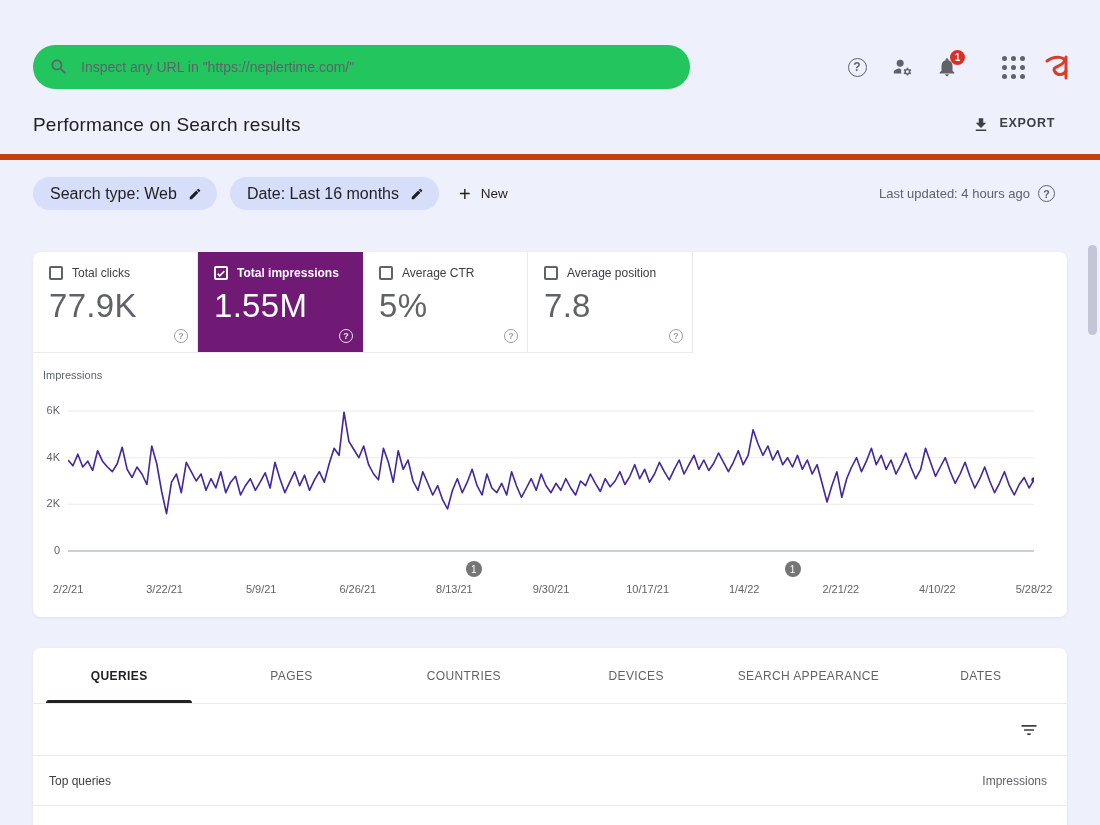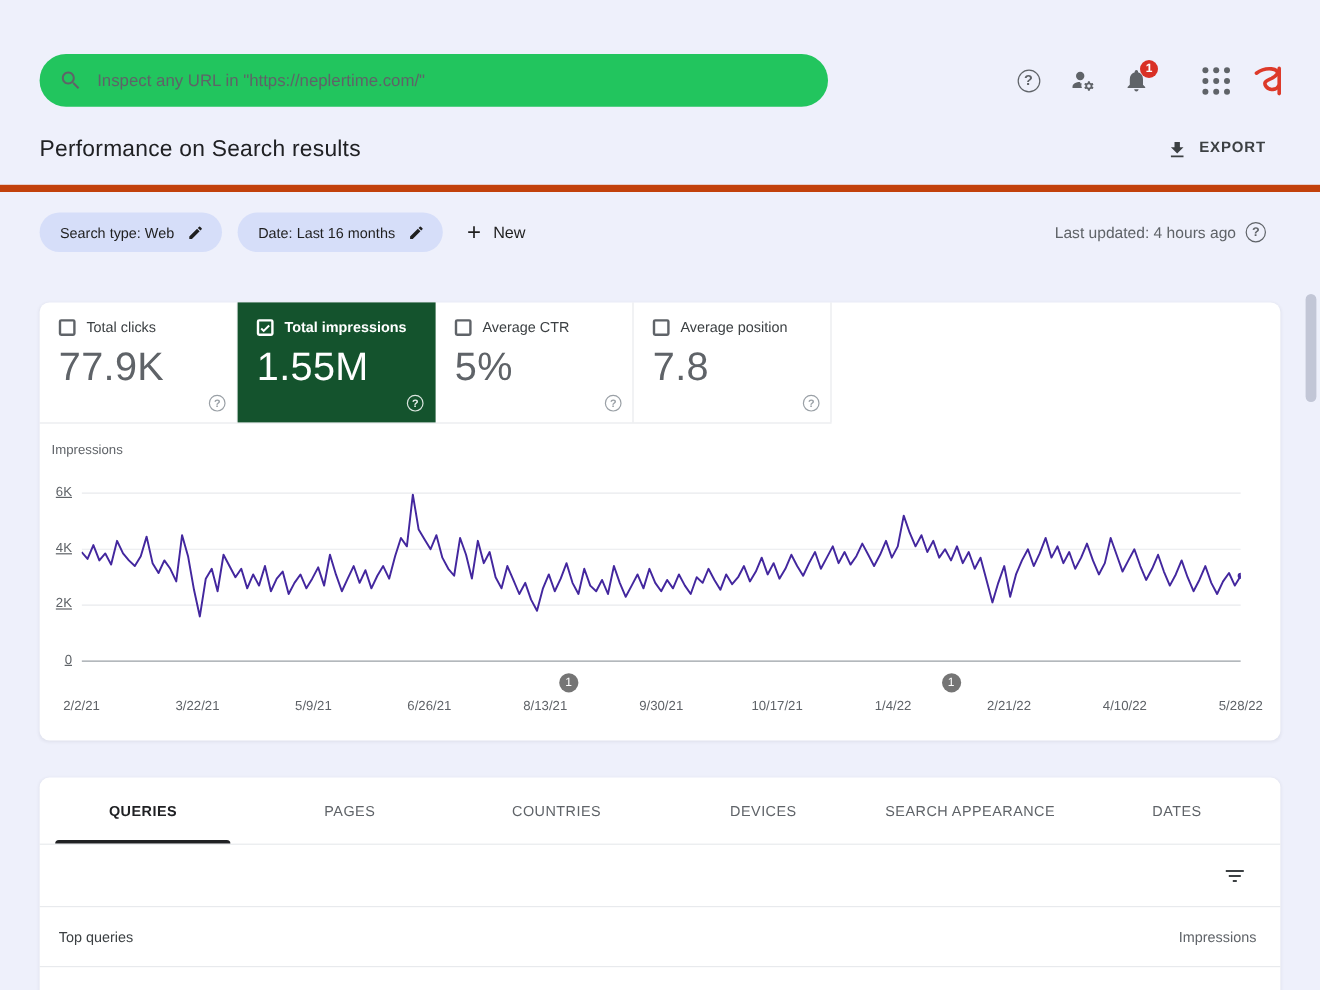--- a/index.html
+++ b/index.html
@@ -51,21 +51,21 @@
   .page-title { font-size:19px; font-weight:400; color:#202124; letter-spacing:.2px; }
   .export-btn {
     display:flex; align-items:flex-start; gap:9px; cursor:pointer;
     font-size:12.5px; font-weight:bold; letter-spacing:.7px; color:#3c4043;
   }
 
   
   .filter-row { display:flex; align-items:center; padding:17px 45px 0 33px; }
   .chip {
     display:flex; align-items:center; gap:11px; height:33px; padding:0 15px 0 17px;
-    background:#d6def9; border-radius:17px; font-size:12px; color:#1f1f1f; cursor:pointer;
+    background:#d6def9; border-radius:17px; font-size:16px; color:#1f1f1f; cursor:pointer;
   }
   .chip + .chip { margin-left:13px; }
   .new-btn { display:flex; align-items:center; gap:10px; margin-left:20px; font-size:13.5px; color:#1f1f1f; cursor:pointer; }
   .plus { font-size:20px; font-weight:400; line-height:1; }
   .last-updated { margin-left:auto; display:flex; align-items:center; gap:8px; font-size:13px; color:#5f6368; }
   .qcircle.small { width:17px; height:17px; font-size:10.5px; border-width:1.5px; }
 
   
   .card { background:#fff; border-radius:8px; margin:0 33px; box-shadow:0 1px 3px rgba(32,33,36,.07); }
   #chart-card { margin-top:42px; }
@@ -87,21 +87,21 @@
   .tile.selected .tile-head { color:#fff; font-weight:bold; }
   .tile.selected .cb { border-color:#fff; }
   .tile.selected .tile-value { color:#fff; font-weight:500; }
   .tile.selected .qcircle.tiny { border-color:rgba(255,255,255,.85); color:rgba(255,255,255,.92); }
 
   
   .chart-area { padding:0 33px 14px 0; }
   .chart-label { font-size:11px; color:#5f6368; margin:16px 0 8px 10px; }
   .chart-row { display:flex; }
   .y-axis { width:35px; flex:none; position:relative; }
-  .ytick { position:absolute; right:8px; font-size:11px; color:#5f6368;text-decoration:underline; }
+  .ytick { position:absolute; right:8px; font-size:11px; color:#5f6368; }
   .plot { flex:1; position:relative; }
   #chart-svg { display:block; width:100%; height:170px; }
   .x-axis { margin-left:35px; position:relative; height:44px; }
   .xtick { position:absolute; top:24px; transform:translateX(-50%); font-size:11px; color:#5f6368; white-space:nowrap; }
   .anno {
     position:absolute; top:2px; transform:translateX(-50%);
     width:16px; height:16px; border-radius:50%; background:#757575; color:#fff;
     font-size:10px; display:flex; align-items:center; justify-content:center; cursor:pointer;
   }
 
@@ -219,21 +219,21 @@
 
     <div class="tile">
       <div class="tile-head">
         <span class="cb"></span>
         <span>Total clicks</span>
       </div>
       <div class="tile-value">77.9K</div>
       <span class="qcircle tiny tile-help">?</span>
     </div>
 
-    <div class="tile selected" style="background: #14532d;">
+    <div class="tile selected" style="background: #701a75;">
       <div class="tile-head">
         <span class="cb">
           <svg width="11" height="11" viewBox="0 0 24 24">
               <path fill="none" stroke="#fff" stroke-width="4" d="M4 12.5l5 5 11-11"></path>
             </svg>
         </span>
         <span>Total impressions</span>
       </div>
       <div class="tile-value">1.55M</div>
       <span class="qcircle tiny tile-help">?</span>

